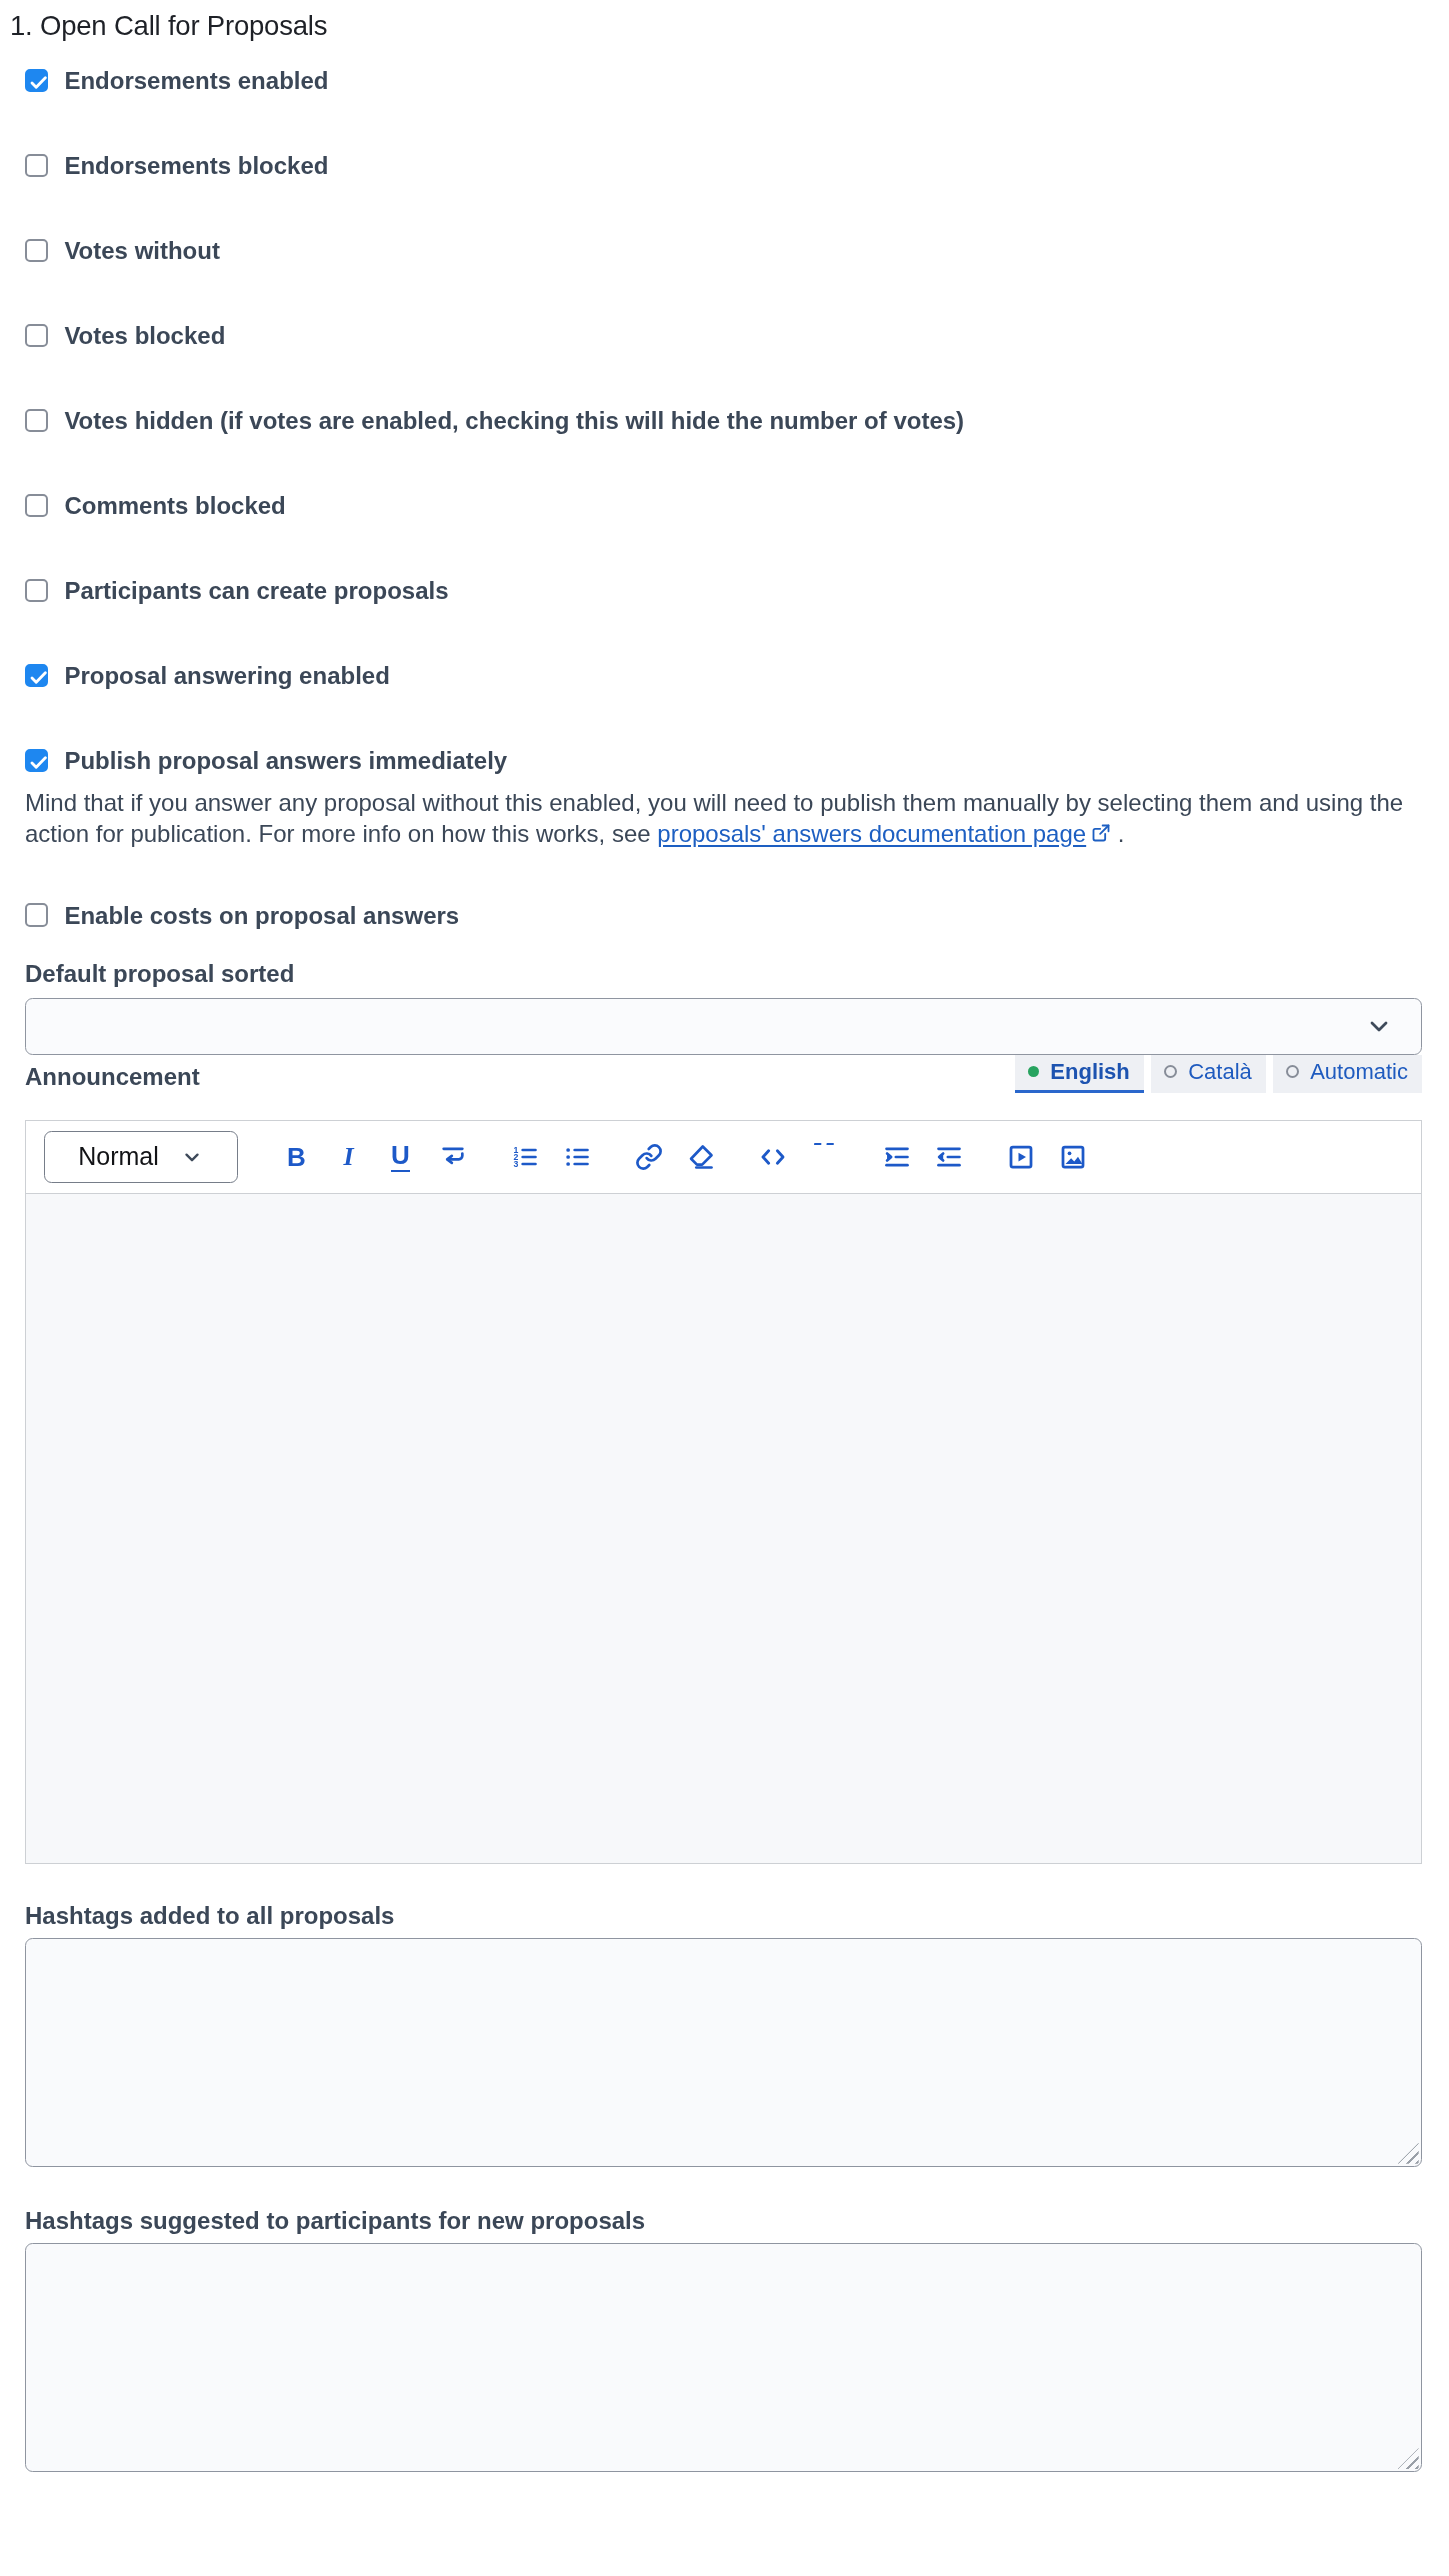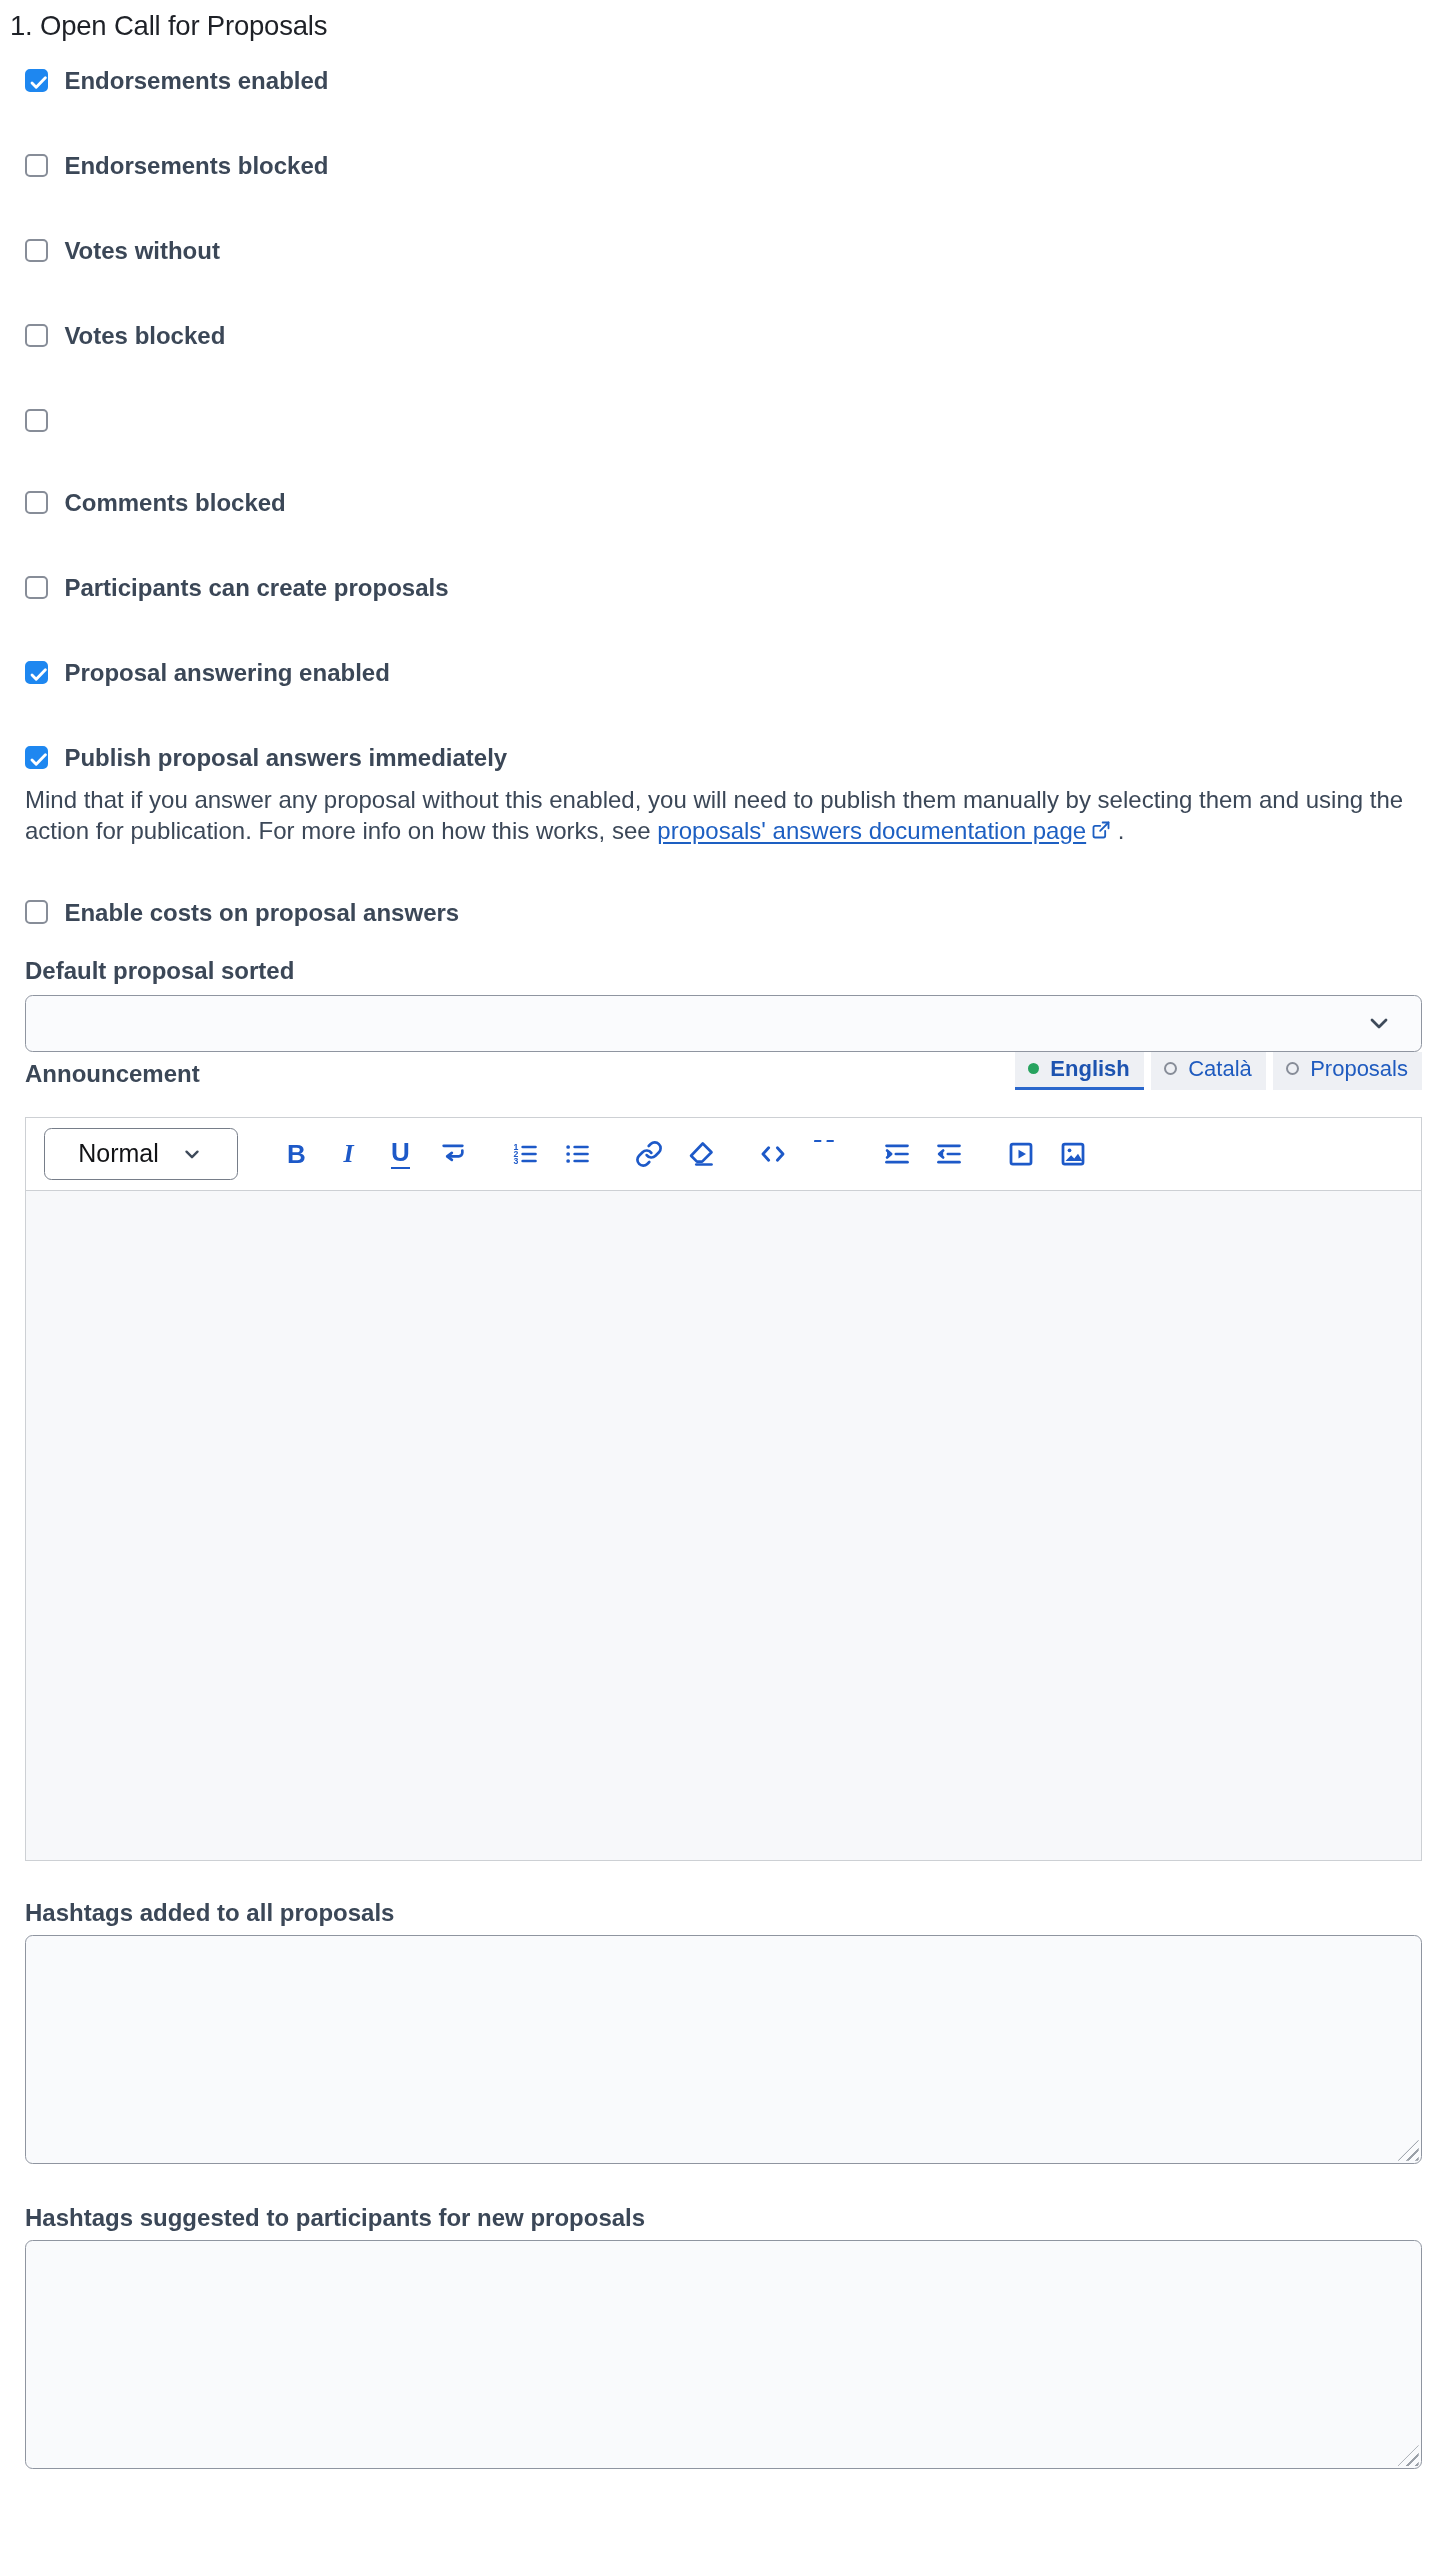--- a/index.html
+++ b/index.html
@@ -241,20 +241,21 @@
 <div class="cb-row" aria-checked="false">
   <span class="cb-box"></span>
   <span class="cb-label">Votes without</span>
 </div>
 <div class="cb-row" aria-checked="false">
   <span class="cb-box"></span>
   <span class="cb-label">Votes blocked</span>
 </div>
 <div class="cb-row" aria-checked="false">
   <span class="cb-box"></span>
+  <span class="cb-label">Votes hidden (if votes are enabled, checking this will hide the number of votes)</span>
 </div>
 <div class="cb-row" aria-checked="false">
   <span class="cb-box"></span>
   <span class="cb-label">Comments blocked</span>
 </div>
 <div class="cb-row" aria-checked="false">
   <span class="cb-box"></span>
   <span class="cb-label">Participants can create proposals</span>
 </div>
 <div class="cb-row checked" aria-checked="true">
@@ -305,21 +306,21 @@
     <div class="lang-tab active filled">
       <span class="dot"></span>
       <span>English</span>
     </div>
     <div class="lang-tab">
       <span class="dot"></span>
       <span>Català</span>
     </div>
     <div class="lang-tab">
       <span class="dot"></span>
-      <span>Proposals</span>
+      <span>Automatic</span>
     </div>
   </div>
 </div>
 
 <div class="editor">
   <div class="editor-toolbar">
 
     <div class="para-dropdown">
       <span>Normal</span>
       <span>

